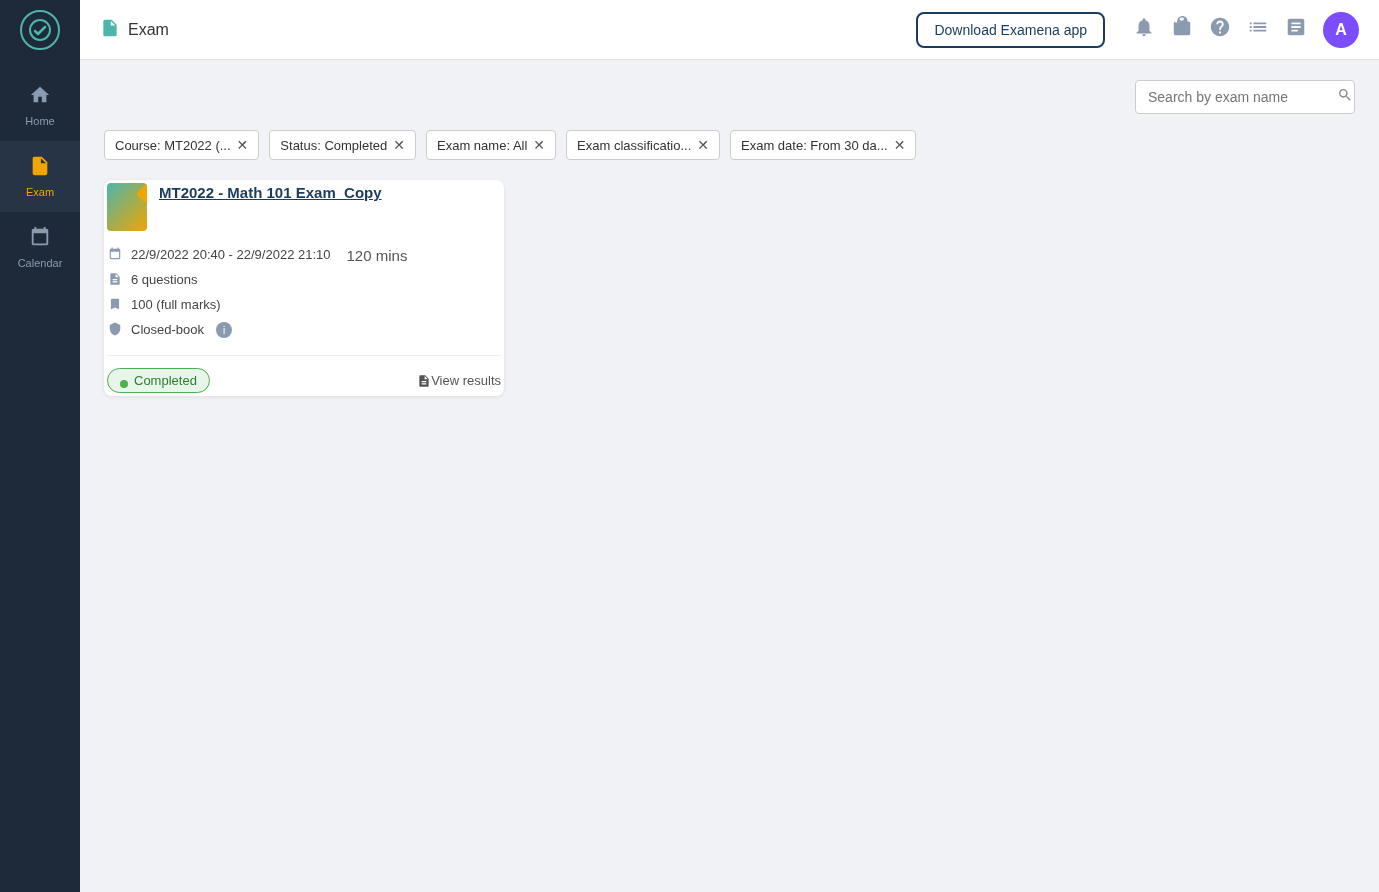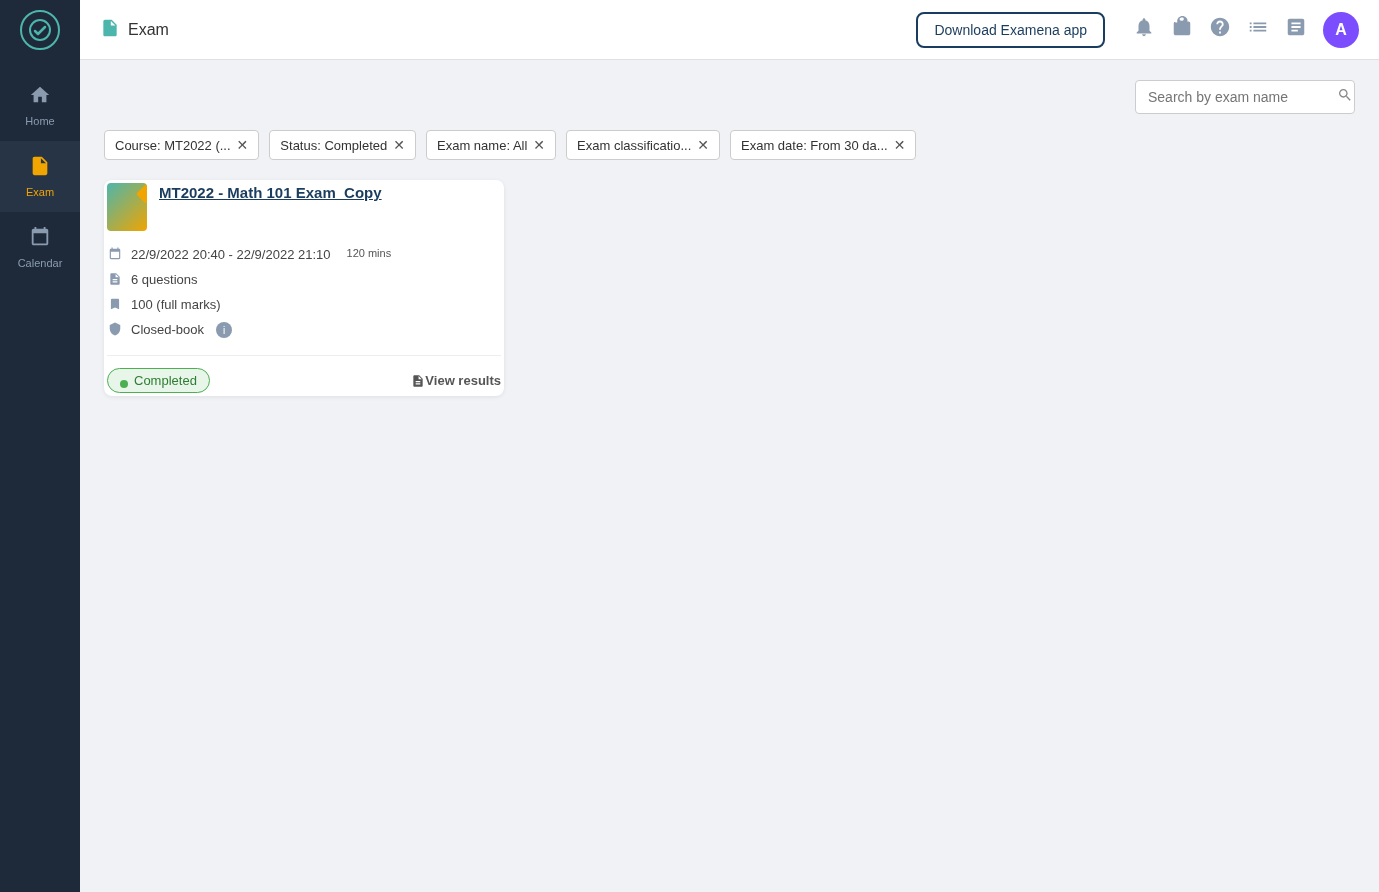--- a/index.html
+++ b/index.html
@@ -227,21 +227,21 @@
     .exam-detail-row {
       display: flex;
       gap: 8px;
       font-size: 13px;
       color: #444;
     }
     .detail-icon { color: #8a9bb0; font-size: 14px; width: 16px; text-align: center; }
     .detail-duration {
       margin-left: 8px;
       color: #555;
-      font-size: 11px;
+      font-size: 15px;
     }
     .info-icon {
       display: inline-flex;
       width: 16px;
       height: 16px;
       border-radius: 50%;
       background: #8a9bb0;
       color: #fff;
       font-size: 10px;
       align-items: center;
@@ -275,21 +275,20 @@
       background: #4caf50;
     }
     .view-results-btn {
       display: flex;
       align-items: center;
       background: none;
       border: none;
       color: #555;
       font-size: 13px;
       cursor: pointer;
-      font-weight: bold;
     }
   </style>
 </head>
 <body>
 
 <div class="sidebar">
   <div class="sidebar-logo">
     <div class="logo-circle">
       <svg width="22" height="22" viewBox="0 0 22 22" fill="none">
         <circle cx="11" cy="11" r="10" stroke="#4db6ac" stroke-width="2" fill="none"></circle>

